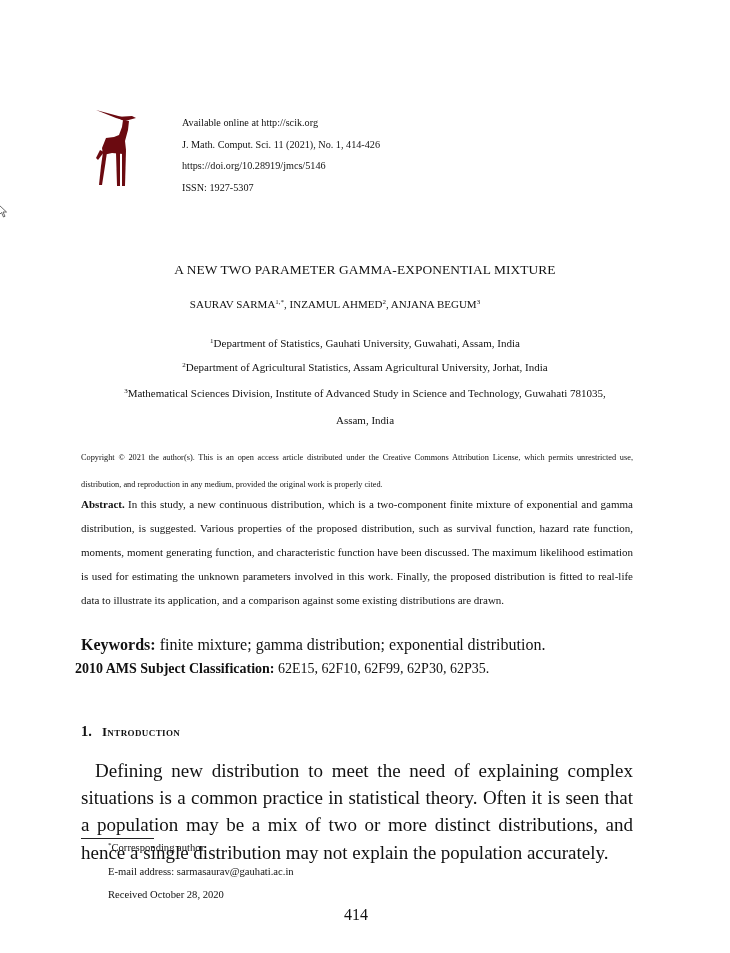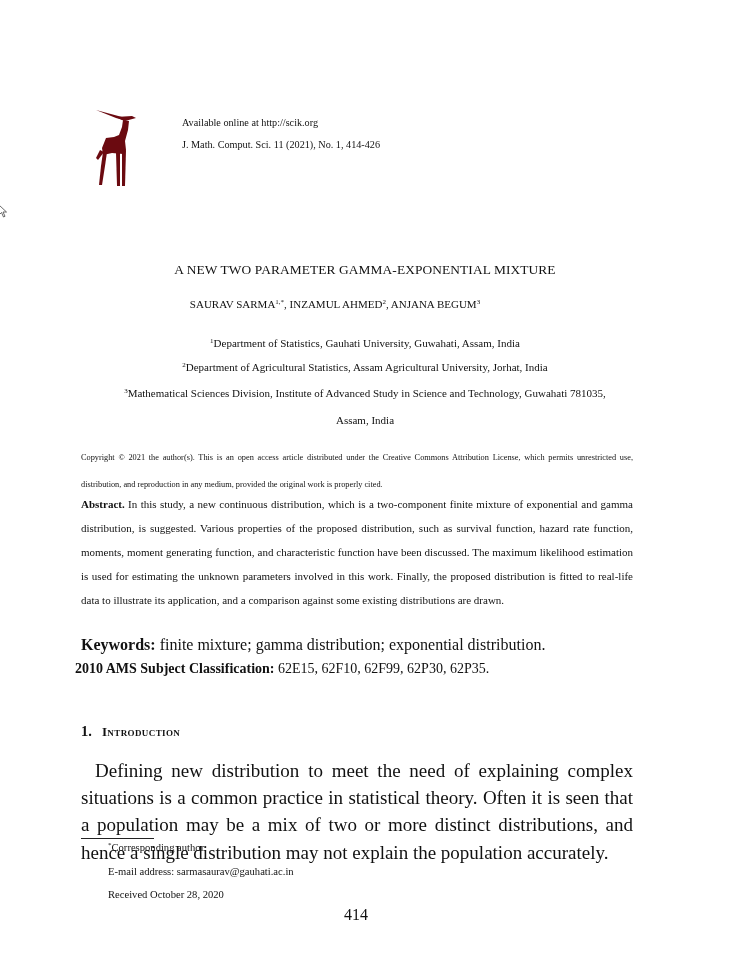--- a/index.html
+++ b/index.html
@@ -46,20 +46,22 @@
     <path d="M11 44 L15 44 L13 58 L10 77 L7 77 L9 58 Z"></path>
     <path d="M24 44 L28 44 L28 78 L25 78 Z"></path>
     <path d="M30 43 L34 42 L33 78 L30 78 Z"></path>
     <path d="M8 42 L12 44 L6 52 L4 50 Z"></path>
   </g>
 </svg>
 
 <div class="abs pubinfo">
   <div>Available online at http://scik.org</div>
   <div>J. Math. Comput. Sci. 11 (2021), No. 1, 414-426</div>
+  <div>https://doi.org/10.28919/jmcs/5146</div>
+  <div>ISSN: 1927-5307</div>
 </div>
 
 <div class="abs title">A NEW TWO PARAMETER GAMMA-EXPONENTIAL MIXTURE</div>
 
 <div class="abs authors">
   <span>SAURAV SARMA</span><sup>1,*</sup><span>, </span><span>INZAMUL AHMED</span><sup>2</sup><span>, </span><span>ANJANA BEGUM</span><sup>3</sup>
 </div>
 
 <div class="abs aff" style="top:337px">
   <sup>1</sup><span>Department of Statistics, Gauhati University, Guwahati, Assam, India</span>

